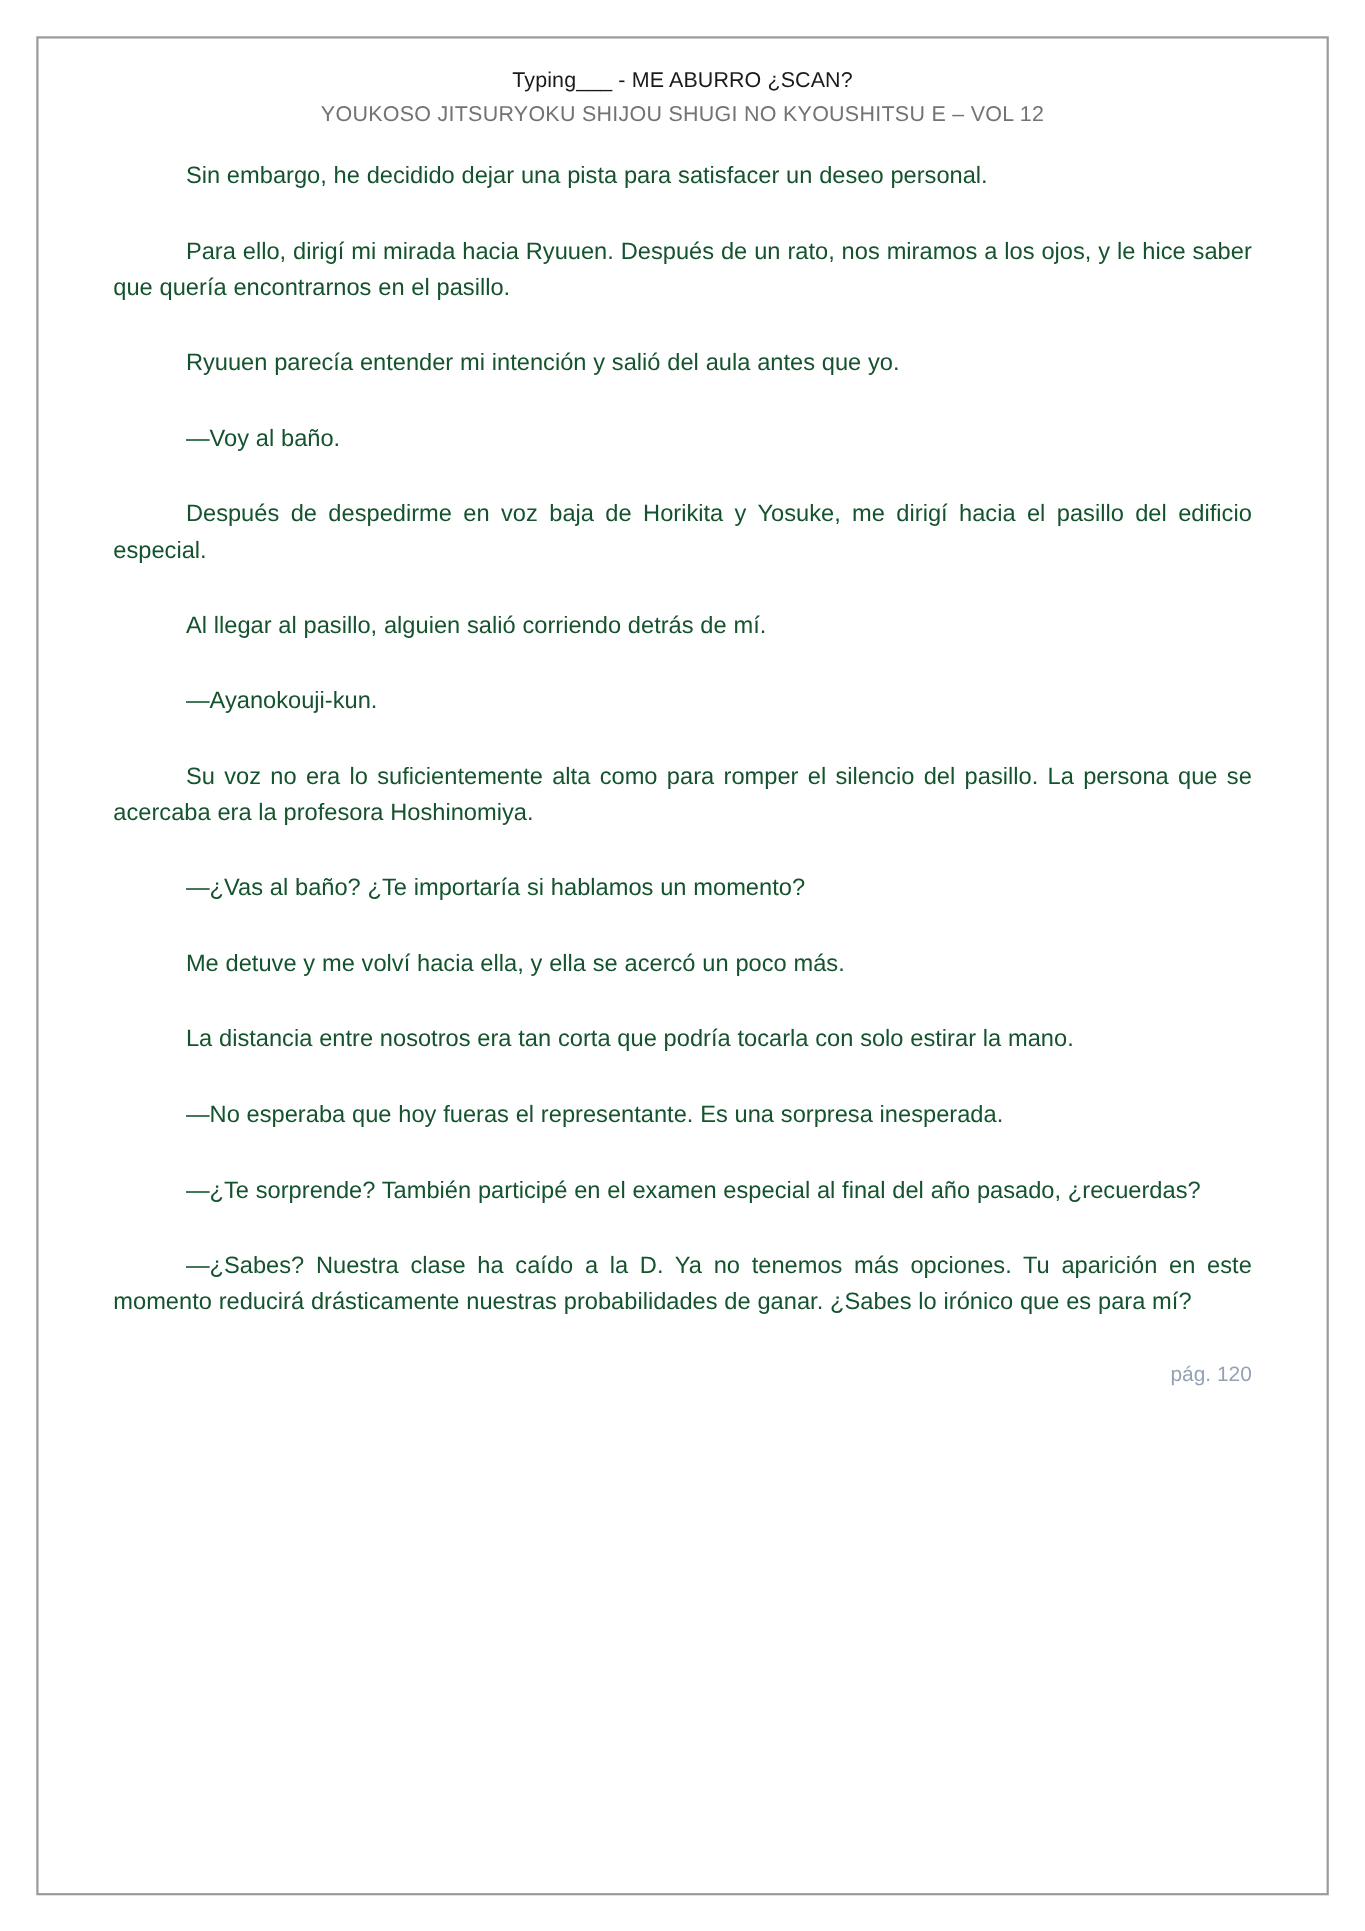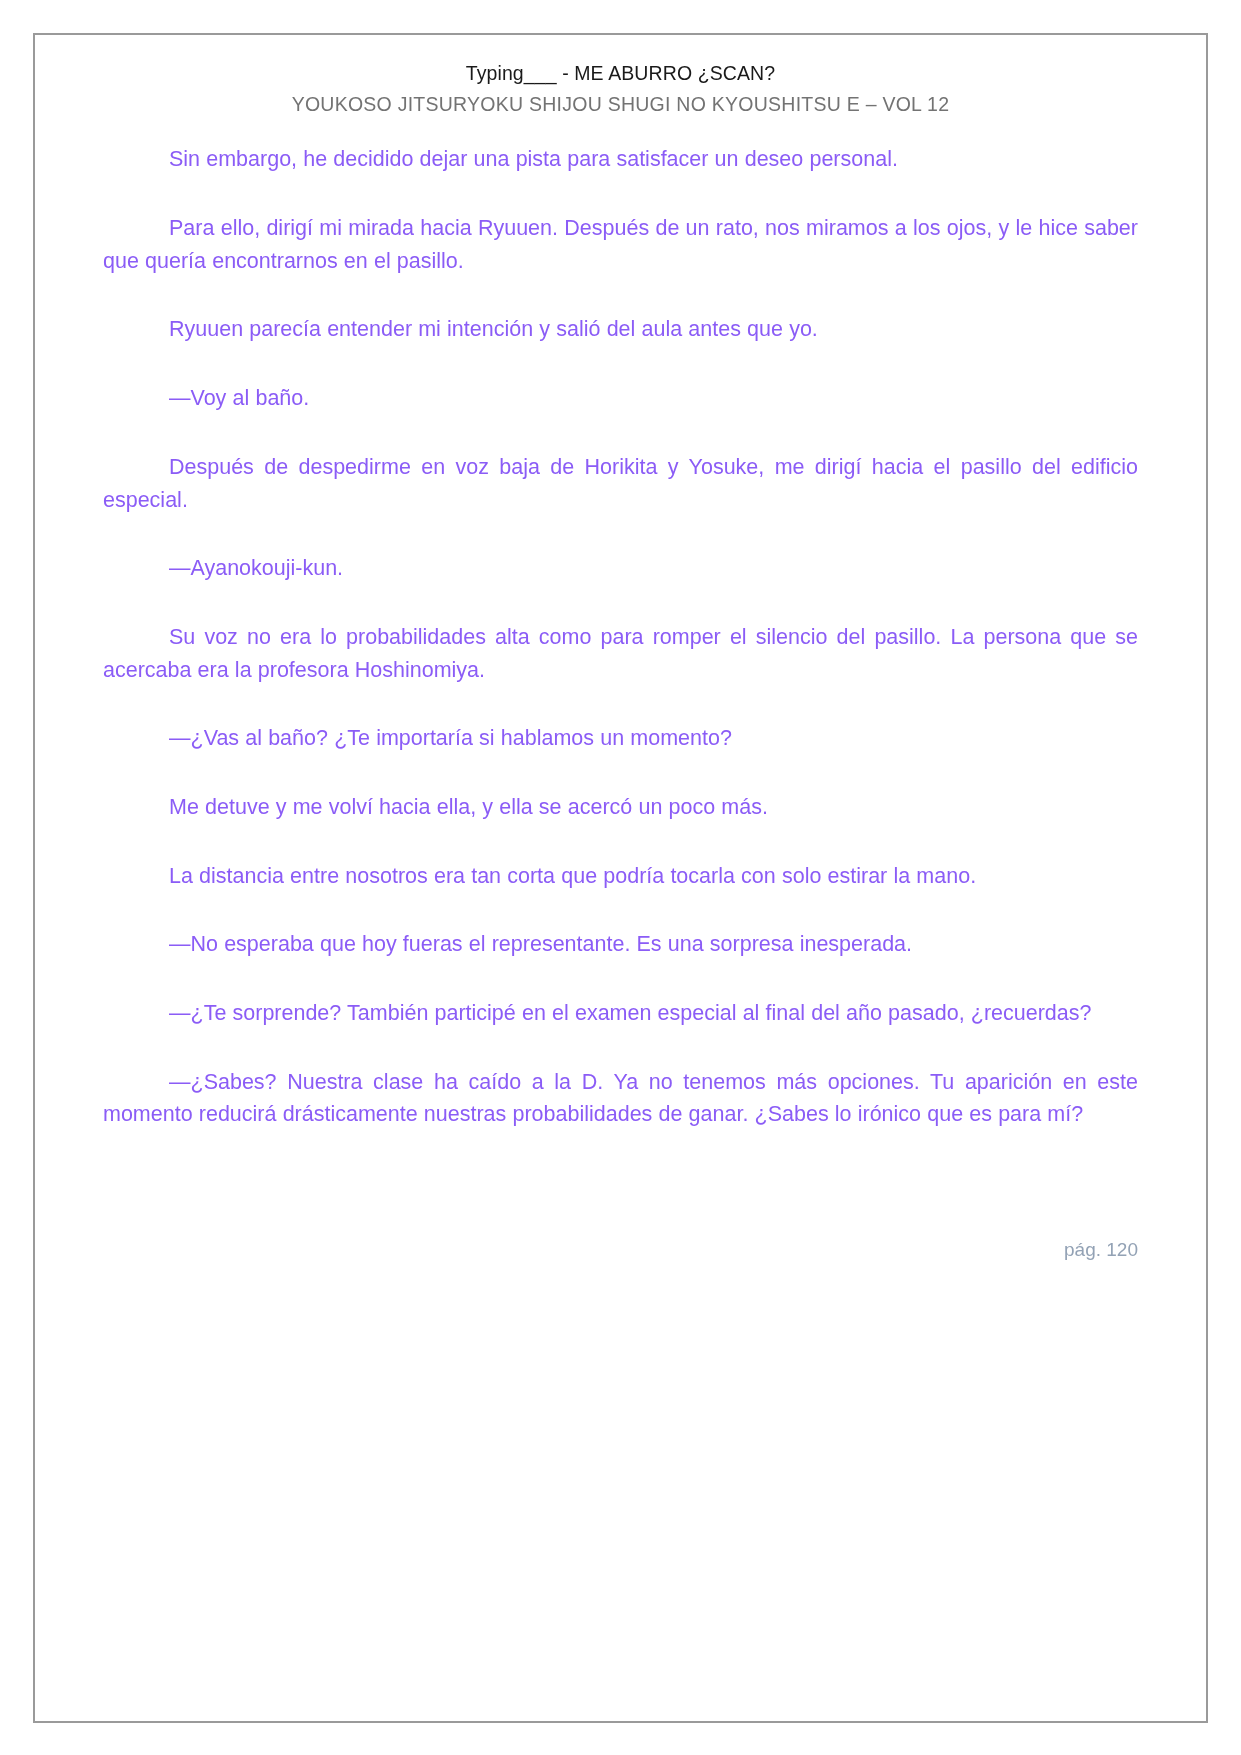--- a/index.html
+++ b/index.html
@@ -52,21 +52,21 @@
     margin-top: 5px;
     white-space: nowrap;
   }
   .body-text {
     margin-top: 26px;
   }
   p.para {
     margin: 0 0 36px 0;
     font-size: 21.5px;
     line-height: 1.52;
-    color: #8b5cf6;
+    color: #14532d;
     text-align: justify;
     text-indent: 66px;
     word-spacing: 0.2px;
   }
   p.para.last-block {
     margin-bottom: 16px;
   }
   .footer {
     position: absolute;
     right: 70px;
@@ -88,22 +88,23 @@
       <div class="hdr-line1">Typing___ - ME ABURRO ¿SCAN?</div>
       <div class="hdr-line2">YOUKOSO JITSURYOKU SHIJOU SHUGI NO KYOUSHITSU E – VOL 12</div>
     </div>
 
     <div class="body-text">
       <p class="para">Sin embargo, he decidido dejar una pista para satisfacer un deseo personal.</p>
       <p class="para">Para ello, dirigí mi mirada hacia Ryuuen. Después de un rato, nos miramos a los ojos, y le hice saber que quería encontrarnos en el pasillo.</p>
       <p class="para">Ryuuen parecía entender mi intención y salió del aula antes que yo.</p>
       <p class="para">—Voy al baño.</p>
       <p class="para">Después de despedirme en voz baja de Horikita y Yosuke, me dirigí hacia el pasillo del edificio especial.</p>
+      <p class="para">Al llegar al pasillo, alguien salió corriendo detrás de mí.</p>
       <p class="para">—Ayanokouji-kun.</p>
-      <p class="para">Su voz no era lo probabilidades alta como para romper el silencio del pasillo. La persona que se acercaba era la profesora Hoshinomiya.</p>
+      <p class="para">Su voz no era lo suficientemente alta como para romper el silencio del pasillo. La persona que se acercaba era la profesora Hoshinomiya.</p>
       <p class="para">—¿Vas al baño? ¿Te importaría si hablamos un momento?</p>
       <p class="para">Me detuve y me volví hacia ella, y ella se acercó un poco más.</p>
       <p class="para">La distancia entre nosotros era tan corta que podría tocarla con solo estirar la mano.</p>
       <p class="para">—No esperaba que hoy fueras el representante. Es una sorpresa inesperada.</p>
       <p class="para">—¿Te sorprende? También participé en el examen especial al final del año pasado, ¿recuerdas?</p>
       <p class="para last-block">—¿Sabes? Nuestra clase ha caído a la D. Ya no tenemos más opciones. Tu aparición en este momento reducirá drásticamente nuestras probabilidades de ganar. ¿Sabes lo irónico que es para mí?</p>
     </div>
 
     <div class="footer">pág. 120</div>
   </div>

